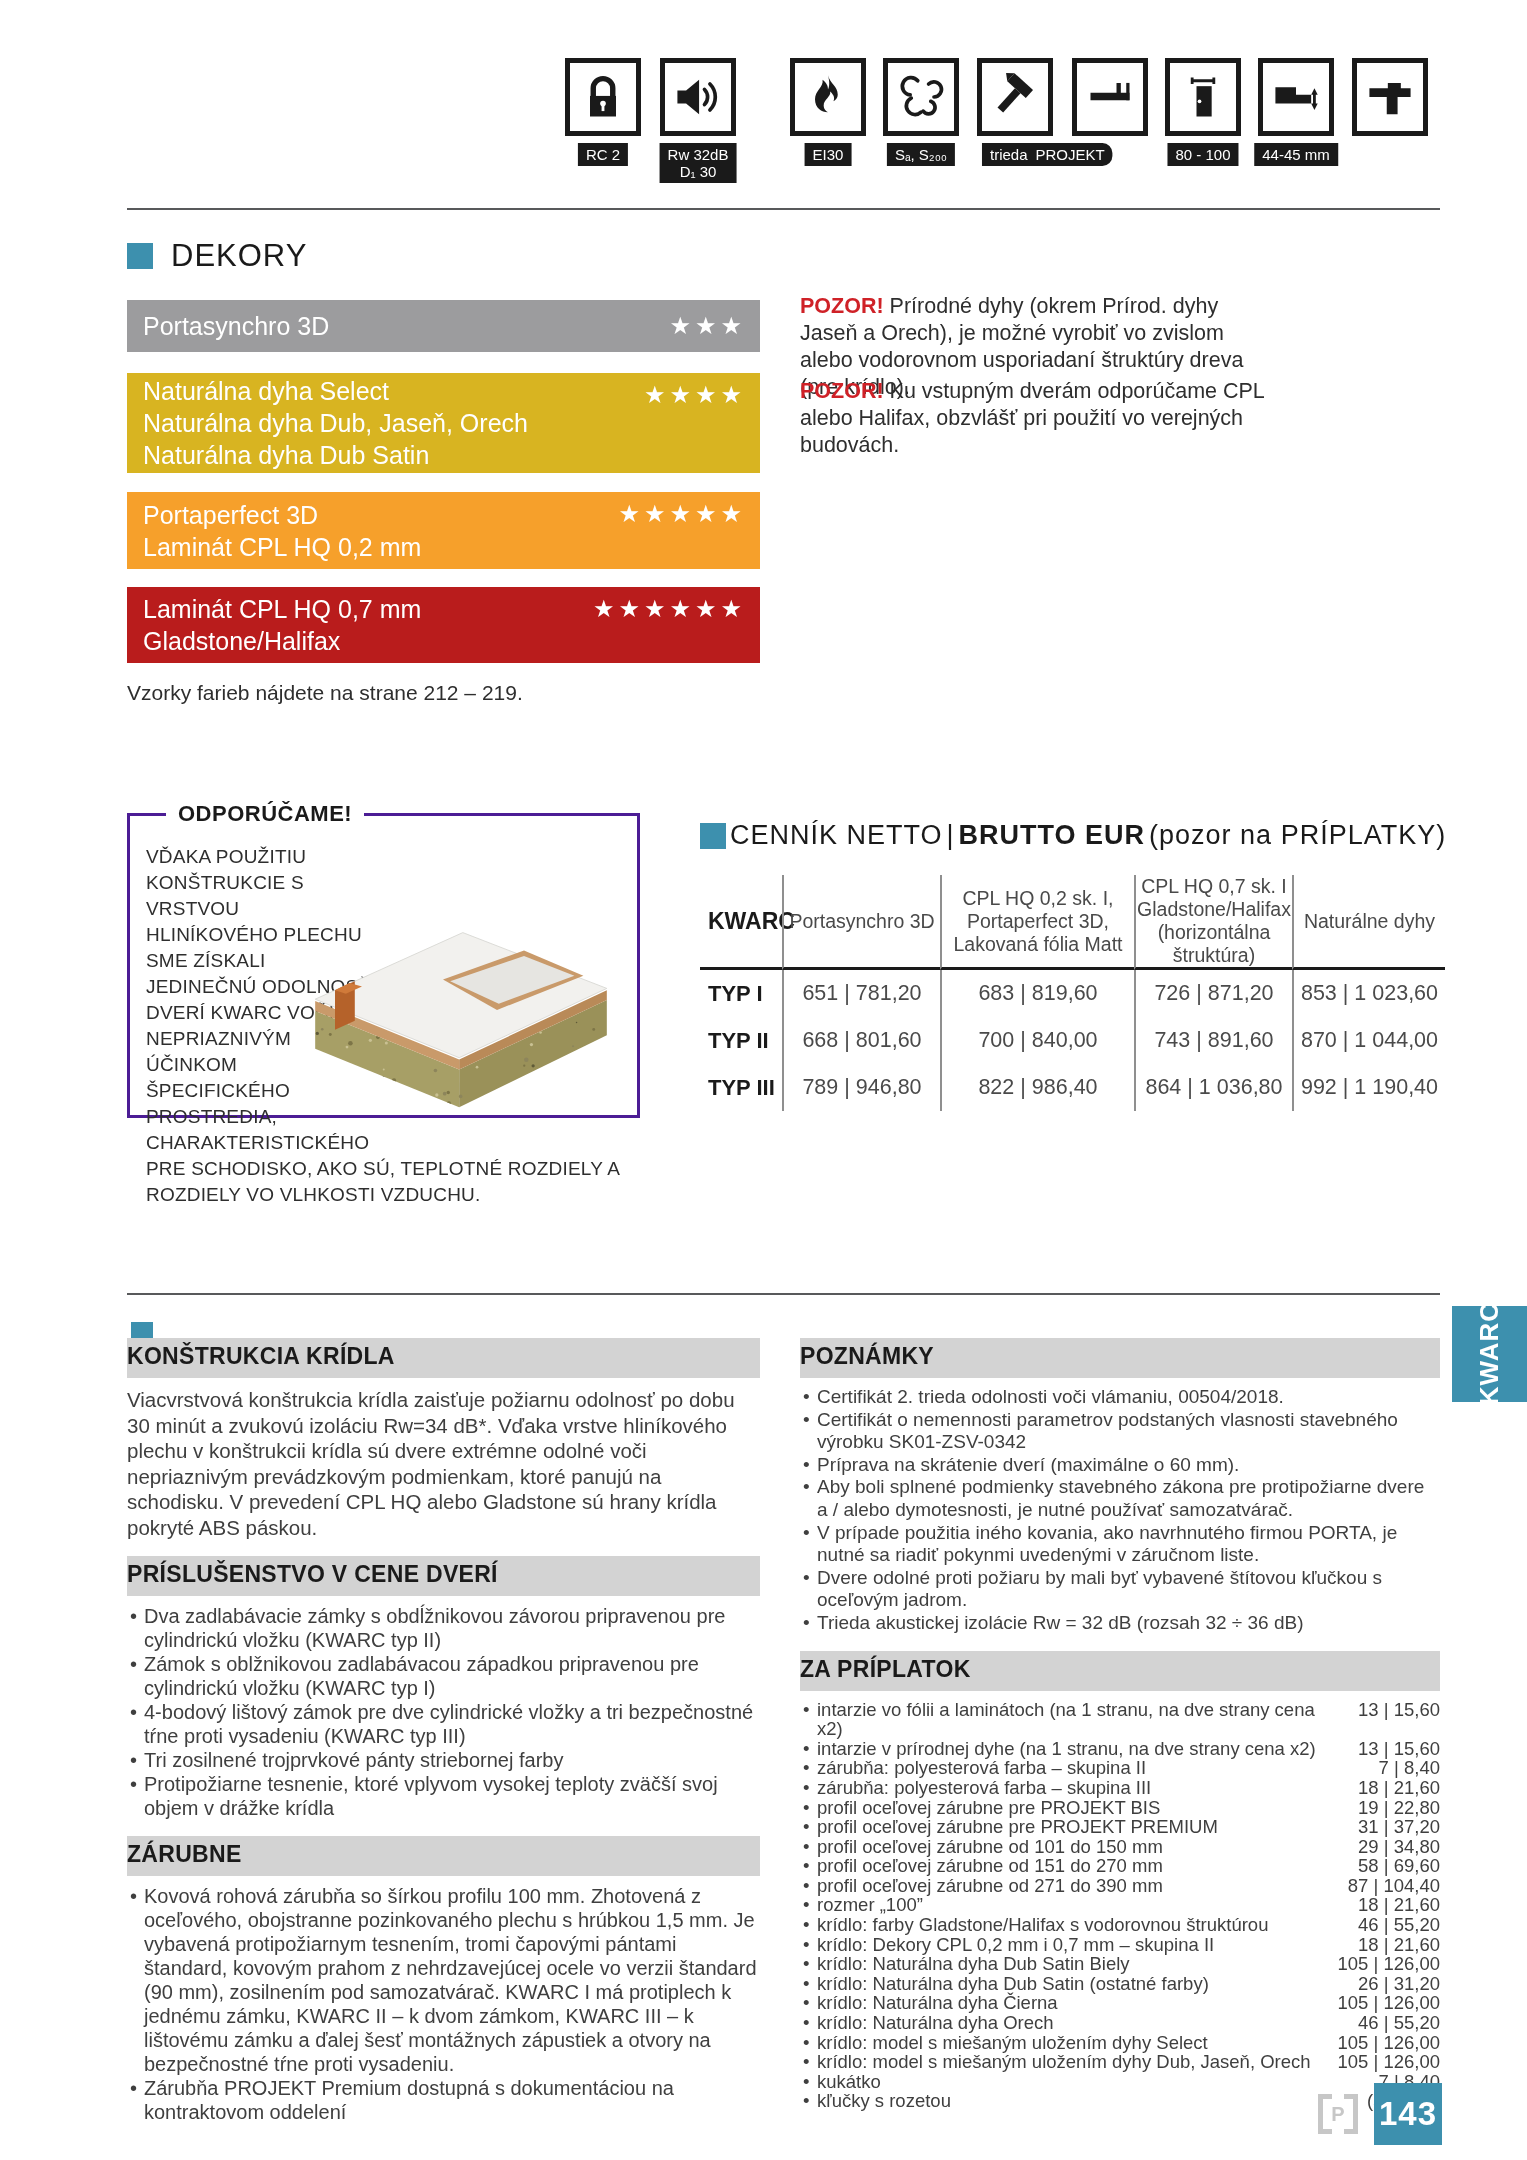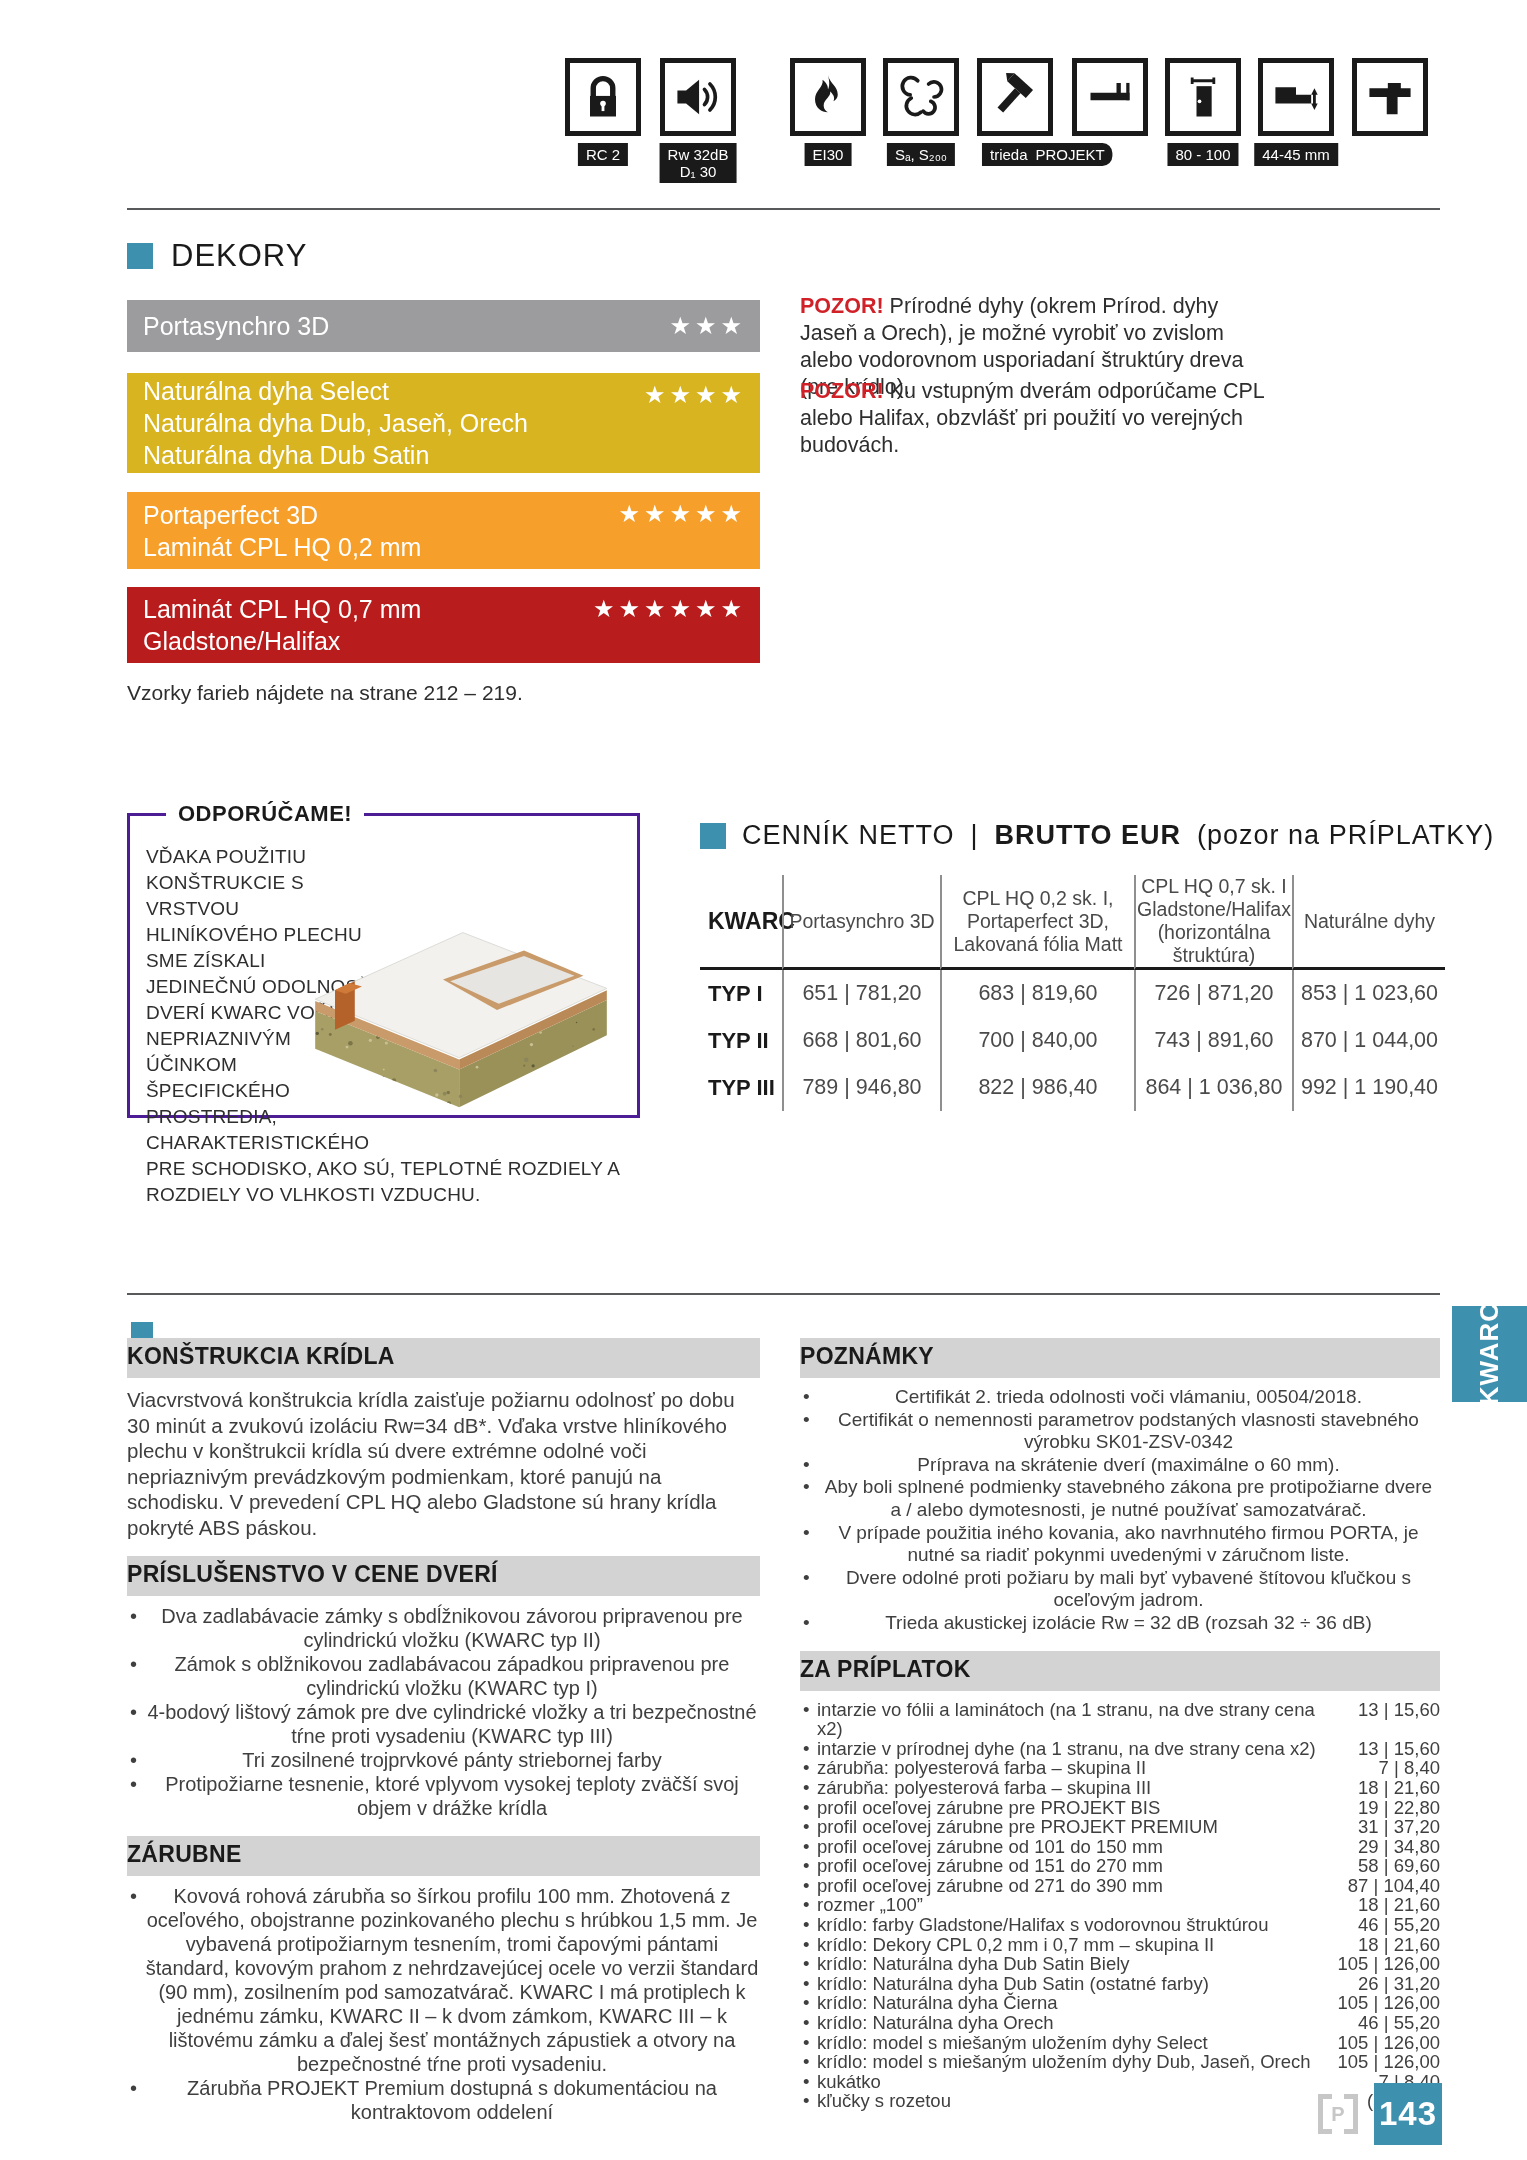--- a/index.html
+++ b/index.html
@@ -33,39 +33,39 @@
   .pozor b{color:var(--pozor);}
   
   #odp-box{position:absolute;left:127px;top:813px;width:513px;height:305px;border:3px solid #4c1d95;
     box-sizing:border-box;padding:28px 14px 10px 16px;}
   #odp-title{position:absolute;top:-15px;left:36px;background:#fff;padding:0 12px;
     font-weight:bold;font-size:22px;color:#1a1a1a;letter-spacing:.5px;}
   #odp-text{font-size:19px;line-height:26px;color:#2e2e2e;letter-spacing:.2px;}
   #odp-spacer{float:right;width:252px;height:200px;margin-top:106px;}
   #odp-img{position:absolute;right:8px;bottom:6px;width:336px;height:216px;}
   
-  .h-cennik{position:absolute;left:700px;top:820px;display:flex;align-items:center;gap:16px;white-space:nowrap;}
+  .h-cennik{position:absolute;left:700px;top:820px;display:flex;align-items:center;gap:4px;white-space:nowrap;}
   .h-cennik .txt{font-size:27px;color:#1a1a1a;letter-spacing:1px;}
   #cennik-table{position:absolute;left:700px;top:875px;width:745px;display:grid;
     grid-template-columns:82px 158px 194px 158px 153px;}
   .tc{box-sizing:border-box;display:flex;align-items:center;justify-content:center;text-align:center;}
   .tc.hdr{height:95px;border-bottom:3px solid #1a1a1a;font-size:19.5px;line-height:23px;
     color:#4a4a4a;white-space:pre-line;}
   .tc.corner{justify-content:flex-start;padding-left:8px;font-weight:bold;font-size:23px;color:#1a1a1a;}
   .tc.body{height:47px;font-size:21.5px;color:#4a4a4a;}
   .tc.rowlbl{justify-content:flex-start;padding-left:8px;font-weight:bold;font-size:22px;color:#1a1a1a;}
   .tc.sep{border-left:2px solid #8f8f8f;}
   
   #left-col{position:absolute;left:127px;top:1338px;width:633px;}
   #right-col{position:absolute;left:800px;top:1338px;width:640px;}
   .secbar{height:40px;background:#d3d3d3;font-weight:bold;font-size:23px;color:#1a1a1a;
     line-height:36px;letter-spacing:.3px;}
   .para{font-size:20.5px;line-height:25.5px;margin:9px 0 16px 0;}
   ul.bullets{list-style:none;margin:8px 0 16px 0;padding:0;font-size:20px;line-height:24px;}
-  ul.bullets li{position:relative;padding-left:17px;margin:0;text-align:center;}
+  ul.bullets li{position:relative;padding-left:17px;margin:0;}
   ul.bullets li::before{content:"•";position:absolute;left:3px;}
   #right-col ul.bullets{font-size:19px;line-height:22.6px;}
   .price-row{display:flex;font-size:18.5px;line-height:19.6px;}
   .plbl{flex:1;position:relative;padding-left:17px;}
   .plbl::before{content:"•";position:absolute;left:3px;}
   .pval{white-space:nowrap;text-align:right;min-width:110px;}
   #price-list{margin-top:9px;}
   
   #kwarc-tab{position:absolute;left:1452px;top:1306px;width:75px;height:96px;background:var(--teal);
     display:flex;align-items:center;justify-content:center;}

